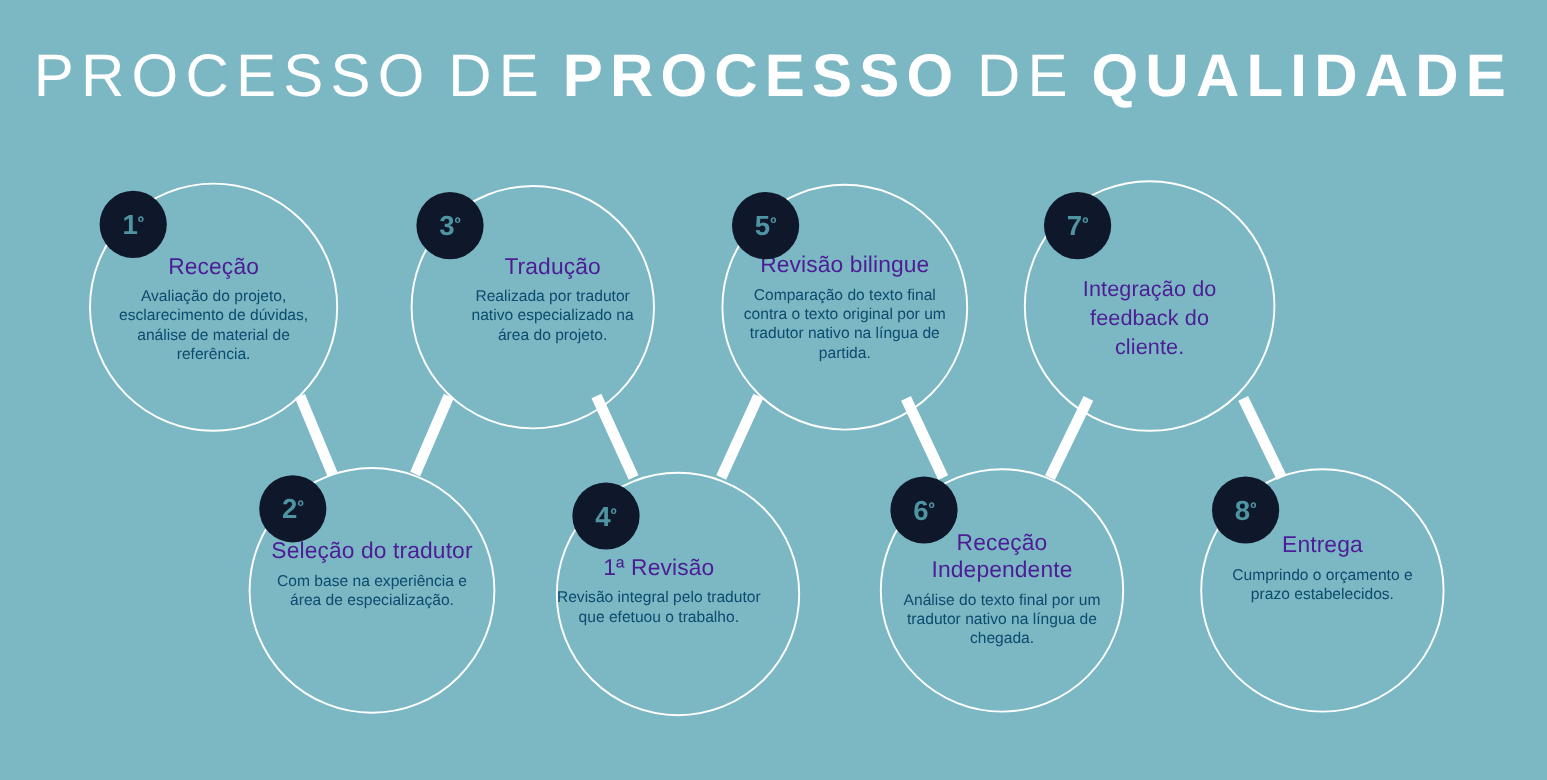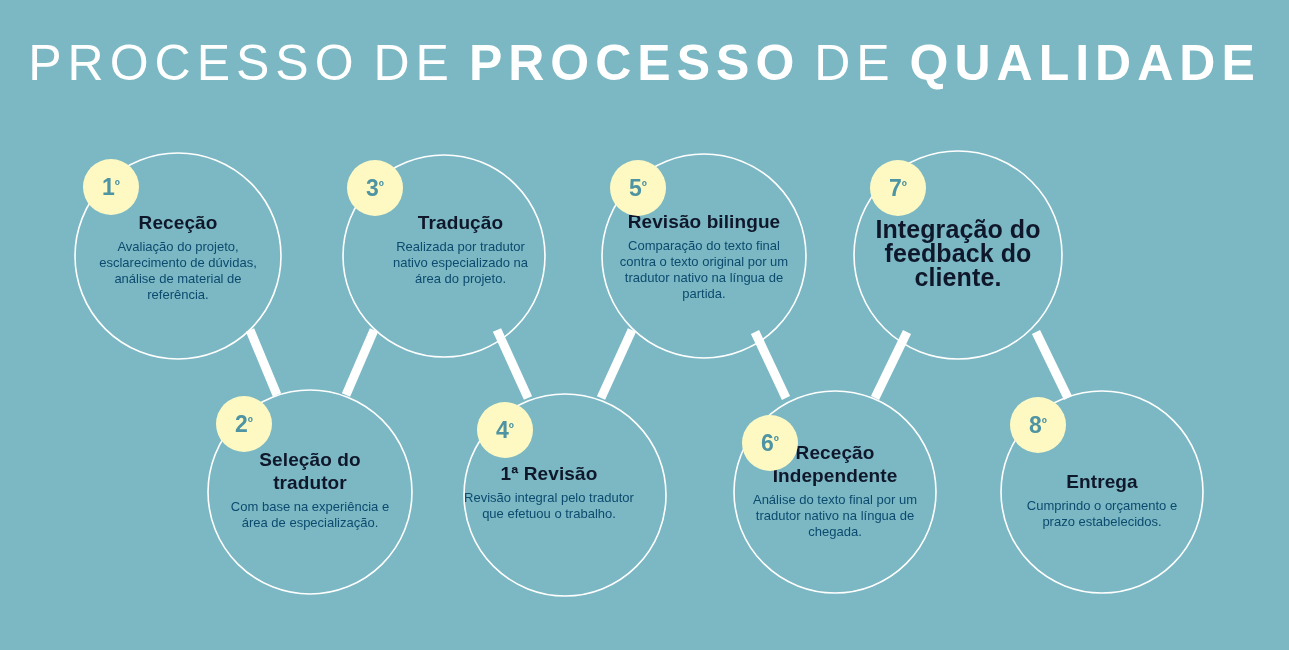--- a/index.html
+++ b/index.html
@@ -52,46 +52,46 @@
     color: #ffffff;
   }
   .node-inner {
     position: absolute;
     left: 0;
     right: 0;
     padding: 0 14px;
     box-sizing: border-box;
   }
   .node-title {
-    font-weight: 700;
+    font-weight: 400;
     font-size: 19px;
     line-height: 23px;
-    color: #0f172a;
+    color: #4c1d95;
     margin: 0 0 5px 0;
     letter-spacing: 0.1px;
   }
   .node-body {
     font-weight: 400;
     font-size: 13px;
     line-height: 16px;
     color: #0c4a6e;
     margin: 0;
     text-align: center;
   }
   .node.no-body .node-title {
-    font-size: 25px;
+    font-size: 18px;
     line-height: 24px;
-    margin: 0;
+    margin: 12px;
   }
   .badge {
     position: absolute;
     width: 56px;
     height: 56px;
     border-radius: 50%;
-    background: #fef9c3;
+    background: #0f172a;
     color: #4f94a3;
     font-weight: 700;
     font-size: 23px;
     line-height: 56px;
     text-align: center;
     letter-spacing: 0;
   }
   .badge sup {
     font-size: 14px;
     vertical-align: 5px;
@@ -178,35 +178,35 @@
   <div class="badge" style="left:610px; top:160px;">
     <span>5</span><sup>º</sup>
   </div>
 
   <div class="node" style="left:734px; top:391px; width:202px; height:202px;">
     <div class="node-inner" style="top:50px;">
       <div class="node-title">Receção Independente</div>
       <div class="node-body">Análise do texto final por um tradutor nativo na língua de chegada.</div>
     </div>
   </div>
-  <div class="badge" style="left:742px; top:415px;">
+  <div class="badge" style="left:742px; top:397px;">
     <span>6</span><sup>º</sup>
   </div>
 
   <div class="node no-body" style="left:854px; top:151px; width:208px; height:208px;">
     <div class="node-inner" style="top:66px;">
       <div class="node-title">Integração do feedback do cliente.</div>
     </div>
   </div>
   <div class="badge" style="left:870px; top:160px;">
     <span>7</span><sup>º</sup>
   </div>
 
   <div class="node" style="left:1001px; top:391px; width:202px; height:202px;">
-    <div class="node-inner" style="top:79px;">
+    <div class="node-inner" style="top:52px;">
       <div class="node-title">Entrega</div>
       <div class="node-body">Cumprindo o orçamento e prazo estabelecidos.</div>
     </div>
   </div>
   <div class="badge" style="left:1010px; top:397px;">
     <span>8</span><sup>º</sup>
   </div>
 
 </div>
 

